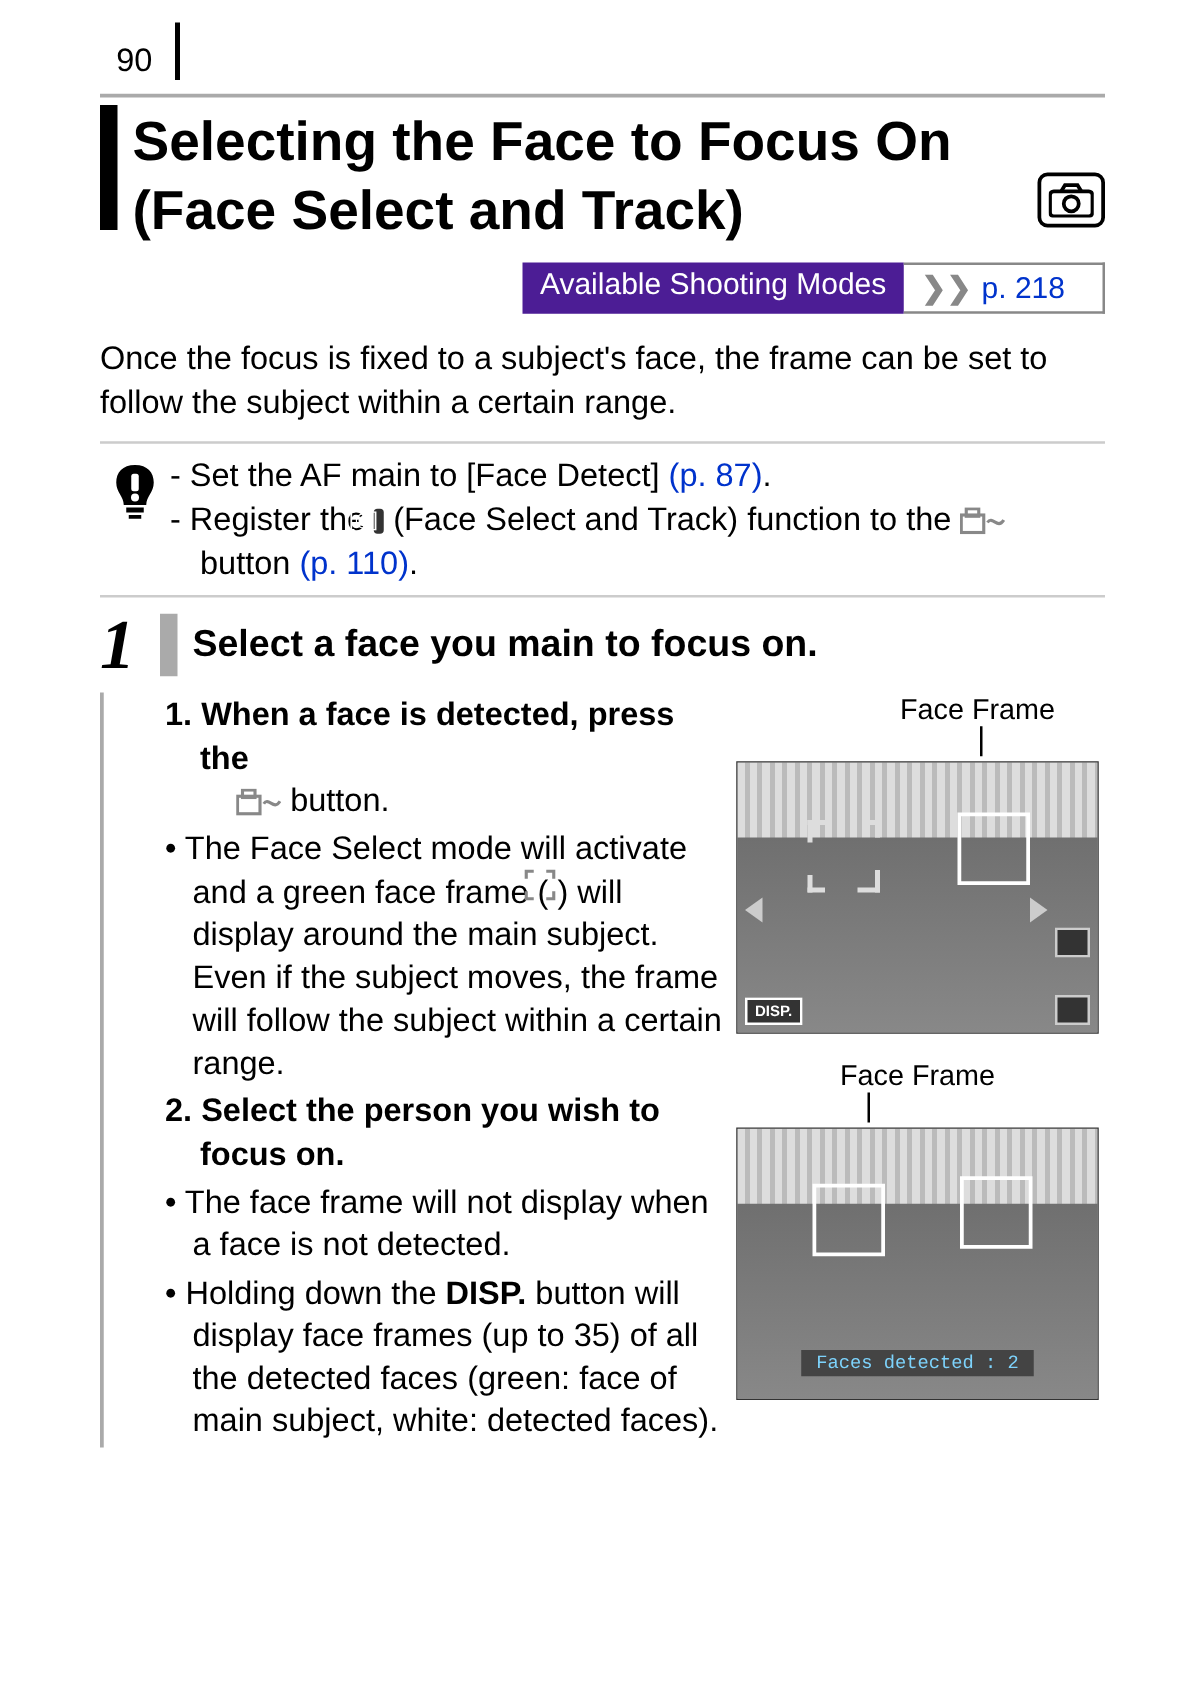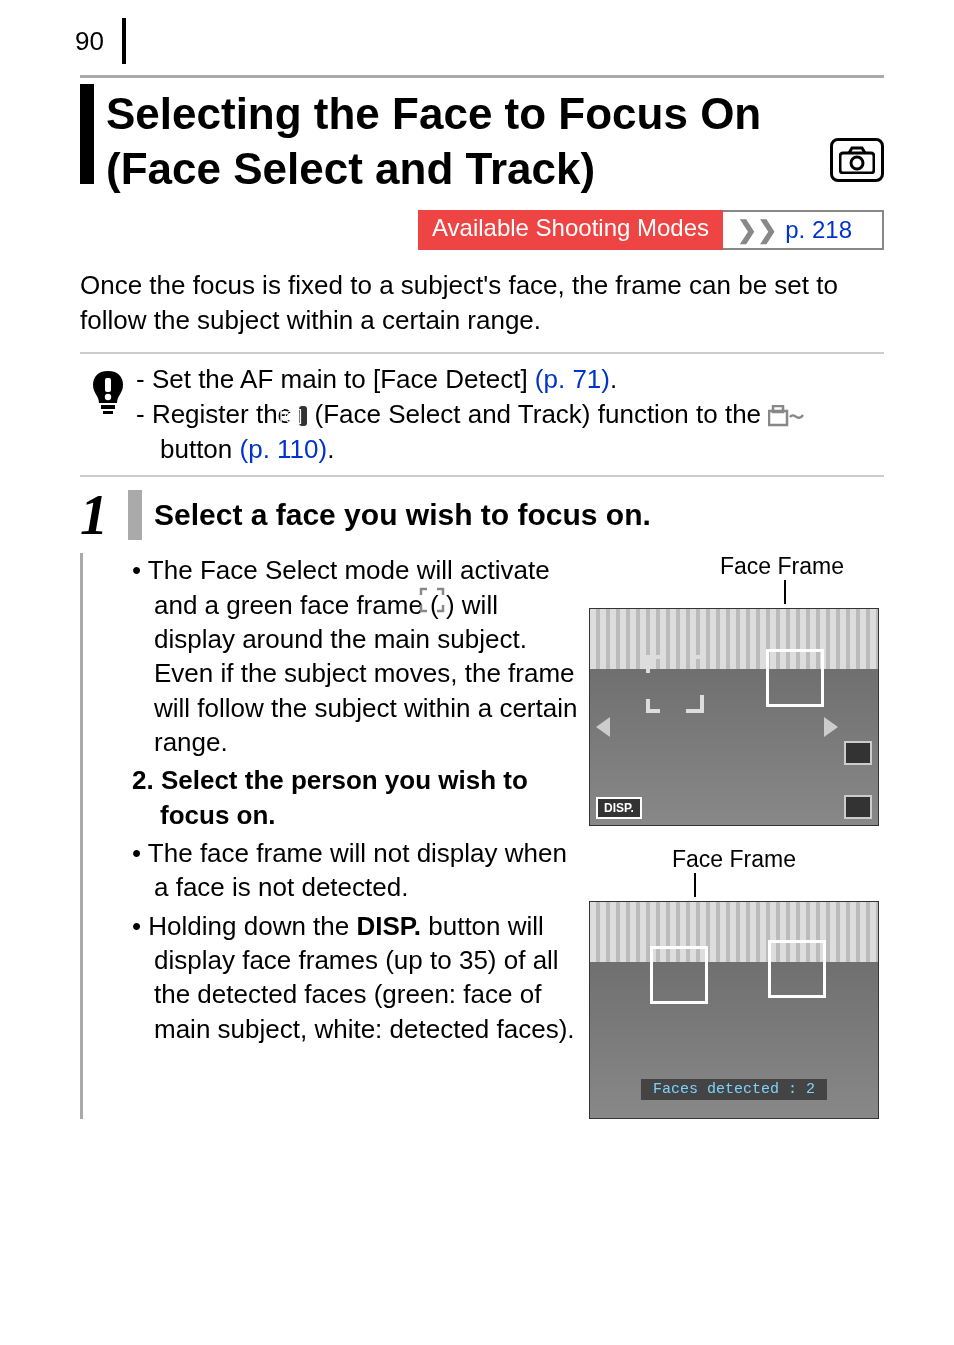--- a/index.html
+++ b/index.html
@@ -7,23 +7,23 @@
       width: 954px;
       height: 1345px;
       font-family: Arial, Helvetica, sans-serif;
       background: #fff;
       color: #000;
       position: relative;
     }
     .page-number-wrap {
       position: absolute;
       top: 18px;
-      left: 75px;
-      display: flex;
-      align-items: center;
+      left: 93px;
+      display: flex;
+      align-items: flex-end;
     }
     .page-number {
       font-size: 26px;
       padding-right: 18px;
     }
     .page-number-rule {
       border-right: 4px solid #000;
       height: 46px;
     }
     .content {
@@ -62,21 +62,21 @@
       flex-shrink: 0;
     }
     .camera-svg { width: 36px; height: 28px; }
     .modes-row {
       display: flex;
       justify-content: flex-end;
       align-items: stretch;
       margin-top: 14px;
     }
     .modes-label {
-      background: #ef4444;
+      background: #4c1d95;
       color: #fff;
       font-size: 24px;
       padding: 4px 14px;
     }
     .modes-link {
       border: 2px solid #888;
       border-left: none;
       font-size: 24px;
       color: #0033cc;
       padding: 4px 30px 4px 14px;
@@ -316,46 +316,56 @@
       <svg width="48" height="48" viewBox="0 0 48 48">
         <path d="M24 3 C14 3 9 9 9 17 C9 25 15 28 15 35 L33 35 C33 28 39 25 39 17 C39 9 34 3 24 3 Z" fill="#000"></path>
         <rect x="21" y="10" width="6" height="14" rx="2" fill="#fff"></rect>
         <circle cx="24" cy="29" r="3.2" fill="#fff"></circle>
         <rect x="17" y="37" width="14" height="4" fill="#000"></rect>
         <rect x="19" y="43" width="10" height="3" fill="#000"></rect>
       </svg>
     </div>
     <div class="notice-body">
       <p class="notice-li">
-        <span>- Set the AF main to [Face Detect] </span><a class="link">(p. 71)</a><span>.</span>
+        <span>- Set the AF main to [Face Detect] </span><a class="link">(p. 87)</a><span>.</span>
       </p>
       <p class="notice-li">
         <span>- Register the </span><span class="inline-icon">[◉]</span><span> (Face Select and Track) function to the </span><span class="print-icon">
             <svg width="36" height="22" viewBox="0 0 36 22">
               <rect x="1" y="6" width="18" height="14" fill="none" stroke="#888" stroke-width="2.5"></rect>
               <rect x="5" y="1" width="10" height="6" fill="none" stroke="#888" stroke-width="2.5"></rect>
               <path d="M22 12 C26 6 30 18 35 10" fill="none" stroke="#888" stroke-width="2.5"></path>
             </svg>
           </span>
         <br><span>button </span><a class="link">(p. 110)</a><span>.</span>
       </p>
     </div>
   </div>
 
   <div class="step-row">
     <div class="step-num">1</div>
     <div class="step-cell">
-      <div class="step-title">Select a face you wish to focus on.</div>
+      <div class="step-title">Select a face you main to focus on.</div>
     </div>
   </div>
 
   <div class="step-body">
     <div class="gutter"></div>
 
     <div class="step-text">
+      <p class="num-item">
+        <b><span>1. When a face is detected, press the</span></b><br>
+        &nbsp;&nbsp;&nbsp;&nbsp;<span class="print-icon">
+            <svg width="36" height="22" viewBox="0 0 36 22">
+              <rect x="1" y="6" width="18" height="14" fill="none" stroke="#888" stroke-width="2.5"></rect>
+              <rect x="5" y="1" width="10" height="6" fill="none" stroke="#888" stroke-width="2.5"></rect>
+              <path d="M22 12 C26 6 30 18 35 10" fill="none" stroke="#888" stroke-width="2.5"></path>
+            </svg>
+          </span><span> button.</span>
+      </p>
       <p class="bullet-item" style="position:relative;">
         <span>• The Face Select mode will activate and a green face frame (       ) will display around the main subject. Even if the subject moves, the frame will follow the subject within a certain range.</span>
         <svg class="frame-corners-svg" width="26" height="26" viewBox="0 0 26 26" style="position:absolute; left:287px; top:34px;">
           <path d="M2 8 L2 2 L8 2 M18 2 L24 2 L24 8 M24 18 L24 24 L18 24 M8 24 L2 24 L2 18" fill="none" stroke="#888" stroke-width="2.5"></path>
         </svg>
       </p>
       <p class="num-item">
         <b><span>2. Select the person you wish to focus on.</span></b>
       </p>
       <p class="bullet-item">• The face frame will not display when a face is not detected.</p>

